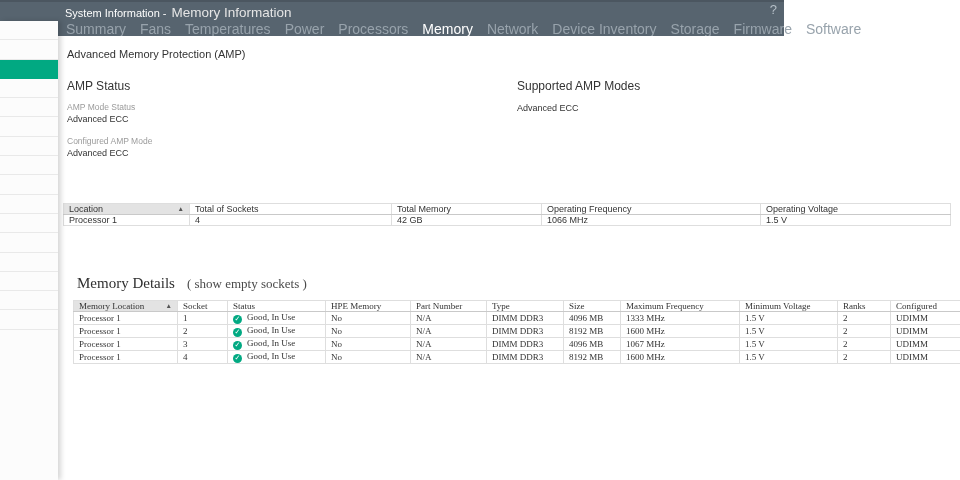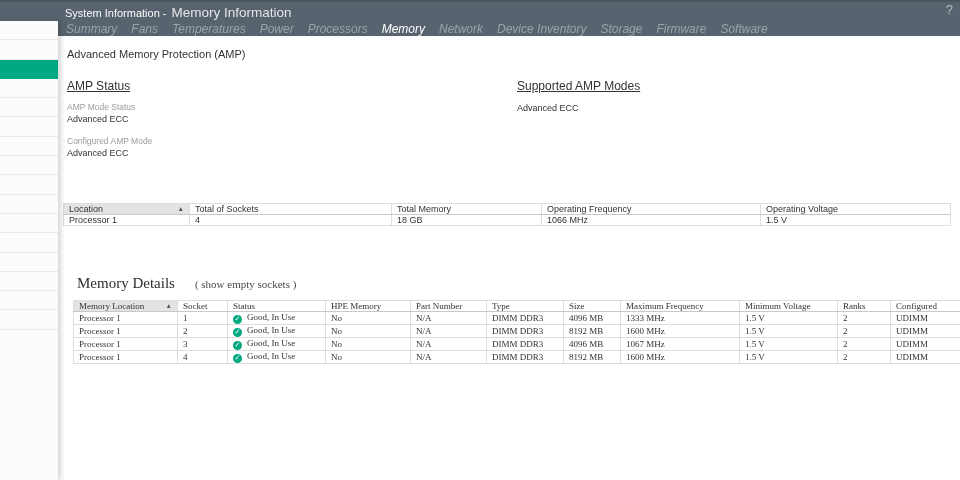--- a/index.html
+++ b/index.html
@@ -6,71 +6,71 @@
   html,body { width:960px; height:480px; overflow:hidden; }
   body {
     position:relative;
     font-family:"Liberation Sans", sans-serif;
     background:#ffffff;
     color:#333;
   }
 
   
   .topbar {
-    position:absolute; top:0; left:0; width:960px; height:36px;
+    position:absolute; top:0; left:0; width:784px; height:36px;
     background:#57646f;
     border-top:2px solid #4b5660;
     z-index:1;
   }
   .title-row {
     position:absolute; top:0; left:0; right:0; height:19px;
     display:flex; align-items:baseline; padding:3px 0 0 65px;
   }
   .title-prefix { font-size:11px; color:#fdfdfd; }
   .title-main { font-size:13.5px; color:#e5e5e5; margin-left:5px; }
   .help-icon {
     position:absolute; top:0px; right:7px;
     font-size:13px; color:#b5bfc7; cursor:pointer;
   }
   .tabs-row {
     position:absolute; top:19px; left:58px; right:0; height:15px;
     display:flex; align-items:center; gap:14px; padding-left:8px;
     white-space:nowrap;
   }
-  .tab { font-size:12px; color:#98a3ac; cursor:pointer;font-style:italic; }
+  .tab { font-size:14px; color:#98a3ac; cursor:pointer; }
   .tab.active { color:#ffffff; }
 
   
   .sidebar {
     position:absolute; top:21px; left:0; width:58px; height:459px;
     background:#fcfcfc;
     box-shadow:3px 0 5px rgba(0,0,0,0.16);
     z-index:5;
   }
   .sidebar-item { height:19.3px; border-bottom:1px solid #e9e9e9; cursor:pointer; }
   .sidebar-item.active { background:#01a982; border-bottom-color:#01a982; }
 
   
   .content { position:absolute; top:36px; left:63px; right:0; bottom:0; background:#fff; z-index:2; }
 
   .amp-section { position:absolute; top:12px; left:4px; right:12px; }
   .amp-title { font-size:11px; color:#333; line-height:13px; }
   .amp-cols { display:flex; margin-top:18px; }
   .amp-col-left { width:450px; }
-  .subheading { font-size:12px; color:#333; line-height:14px;text-decoration:underline; }
+  .subheading { font-size:12px; color:#333; line-height:14px; }
   .field-label { font-size:8.5px; color:#9b9b9b; line-height:10px; margin-top:9px; }
   .field-value { font-size:9px; color:#333; line-height:11px; margin-top:2px; }
   .field + .field .field-label { margin-top:11px; }
   .supported-value { font-size:9px; color:#333; line-height:11px; margin-top:10px; }
 
   .summary-section { position:absolute; top:161px; left:0; }
   .details-section { position:absolute; top:239px; left:10px;font-family:Liberation Serif, serif; }
   .section-title { font-size:15px; color:#2f2f2f; line-height:17px; padding-left:4px; font-weight:400; }
   .details-heading-row { display:flex; align-items:baseline; }
-  .toggle-link { font-size:11px; color:#4a4a4a; margin-left:20px; cursor:pointer; }
+  .toggle-link { font-size:13px; color:#4a4a4a; margin-left:12px; cursor:pointer; }
 
   
   table.data-table {
     border-collapse:collapse; table-layout:fixed; width:887px;
     margin-top:6px; background:#fff;
   }
   .details-section table.data-table { margin-top:8px; }
   .data-table th, .data-table td {
     border:1px solid #dedede;
     font-size:9px; font-weight:normal; text-align:left;
@@ -173,21 +173,21 @@
             <th><span>Total of Sockets</span></th>
             <th><span>Total Memory</span></th>
             <th><span>Operating Frequency</span></th>
             <th><span>Operating Voltage</span></th>
           </tr>
         </thead>
         <tbody>
           <tr>
             <td>Processor 1</td>
             <td>4</td>
-            <td>18 GB</td>
+            <td>42 GB</td>
             <td>1066 MHz</td>
             <td>1.5 V</td>
           </tr>
         </tbody>
       </table>
   </div>
 
   <div class="details-section">
     <div class="details-heading-row">
       <div class="section-title">Memory Details</div>

